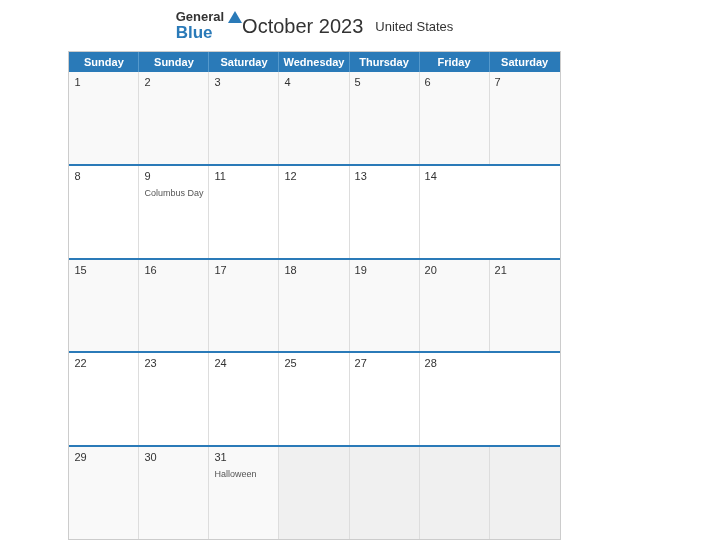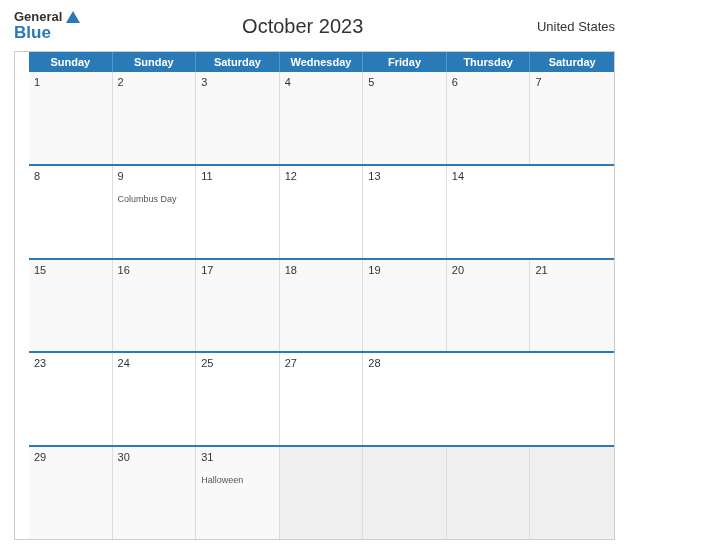--- a/index.html
+++ b/index.html
@@ -10,20 +10,21 @@
       background: #fff;
       overflow: hidden;
     }
     .page {
       width: 629px;
       height: 550px;
       background: #fff;
       padding: 10px 14px 10px 14px;
       display: flex;
       flex-direction: column;
+      align-items: center;
     }
     
     .header {
       display: flex;
       align-items: center;
       justify-content: space-between;
       margin-bottom: 8px;
     }
     .logo {
       display: flex;
@@ -66,21 +67,20 @@
       color: #333;
       text-align: right;
       min-width: 90px;
     }
     
     .calendar {
       flex: 1;
       display: flex;
       flex-direction: column;
       border: 1px solid #ccc;
-      padding-left: 14px;
     }
     .cal-header {
       display: grid;
       grid-template-columns: repeat(7, 1fr);
       background: #2a7ab8;
     }
     .cal-header-cell {
       color: #fff;
       font-size: 11px;
       font-weight: bold;
@@ -124,21 +124,21 @@
     .day-num {
       font-size: 11px;
       color: #333;
       display: block;
       margin-bottom: 2px;
     }
     .day-event {
       font-size: 9px;
       color: #555;
       display: block;
-      margin-top: 12px;
+      margin-top: 6px;
     }
     
     .cal-week:nth-child(odd) .cal-cell {
       background: #f9f9f9;
     }
     .cal-week:nth-child(even) .cal-cell {
       background: #fff;
     }
     .cal-week:nth-child(odd) .cal-cell.empty {
       background: #f0f0f0;
@@ -164,22 +164,22 @@
     <div class="country">United States</div>
   </div>
 
   <div class="calendar">
 
     <div class="cal-header">
       <div class="cal-header-cell">Sunday</div>
       <div class="cal-header-cell">Sunday</div>
       <div class="cal-header-cell">Saturday</div>
       <div class="cal-header-cell">Wednesday</div>
+      <div class="cal-header-cell">Thursday</div>
       <div class="cal-header-cell">Friday</div>
-      <div class="cal-header-cell">Thursday</div>
       <div class="cal-header-cell">Saturday</div>
     </div>
 
     <div class="cal-body">
 
       <div class="cal-week">
         <div class="cal-cell">
             <span class="day-num">1</span>
           </div>
         <div class="cal-cell">
@@ -243,20 +243,23 @@
         <div class="cal-cell">
             <span class="day-num">20</span>
           </div>
         <div class="cal-cell">
             <span class="day-num">21</span>
           </div>
       </div>
 
       <div class="cal-week">
         <div class="cal-cell">
+            <span class="day-num">22</span>
+          </div>
+        <div class="cal-cell">
             <span class="day-num">23</span>
           </div>
         <div class="cal-cell">
             <span class="day-num">24</span>
           </div>
         <div class="cal-cell">
             <span class="day-num">25</span>
           </div>
         <div class="cal-cell">
             <span class="day-num">27</span>

